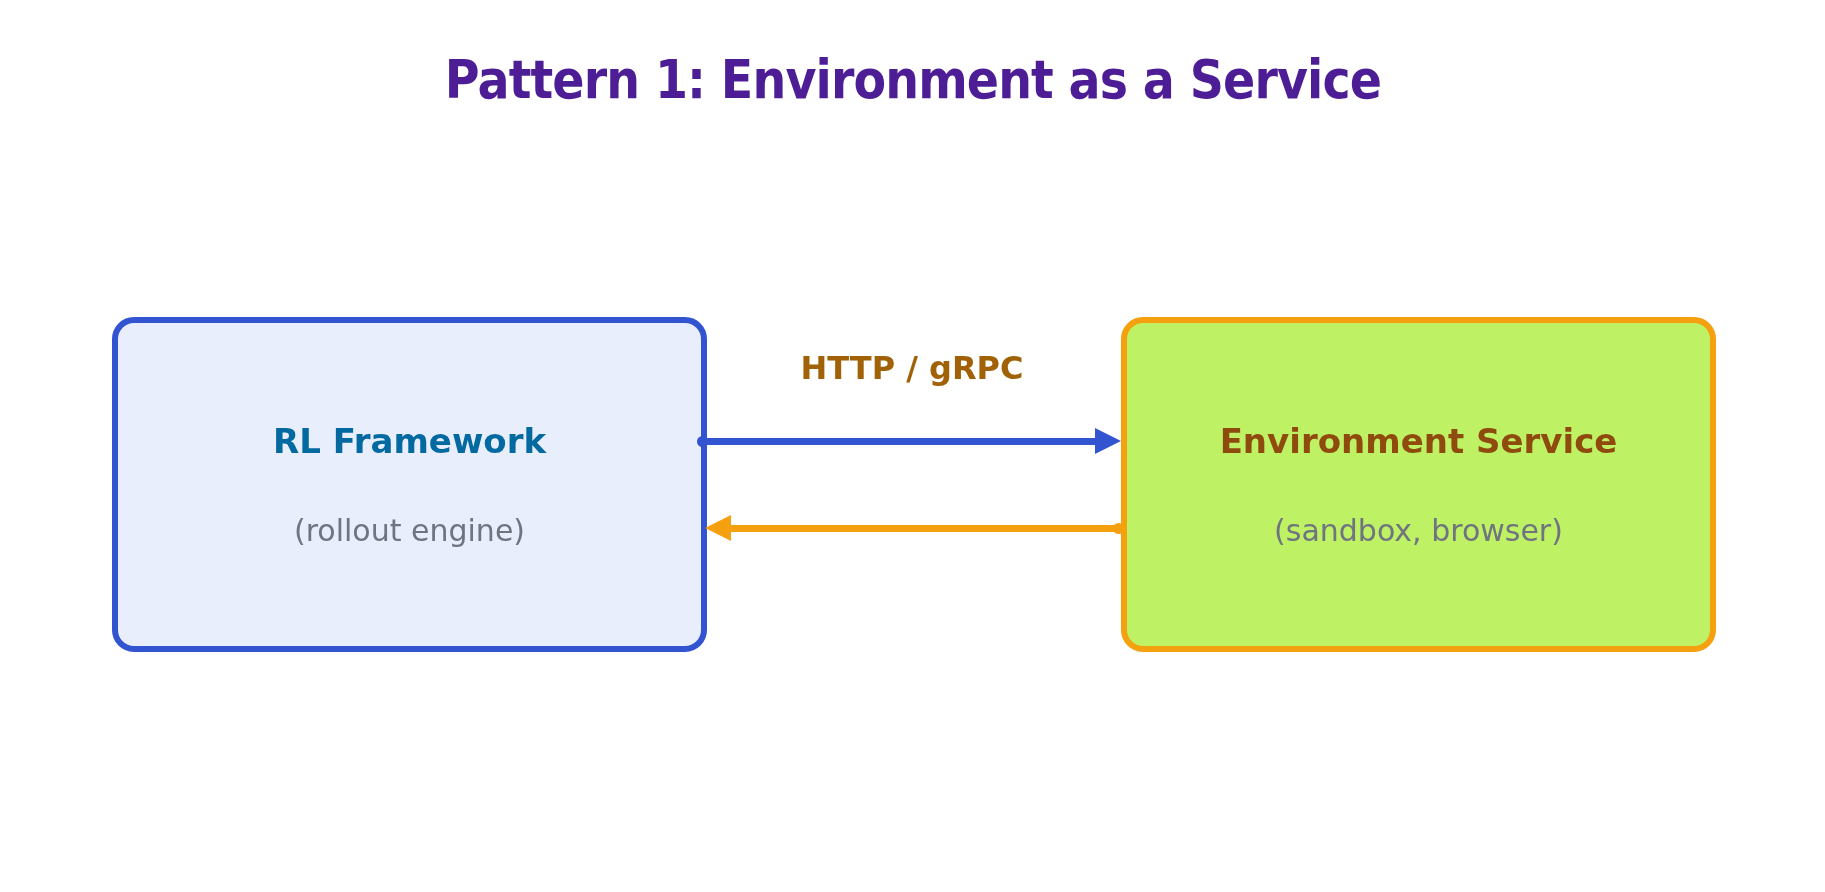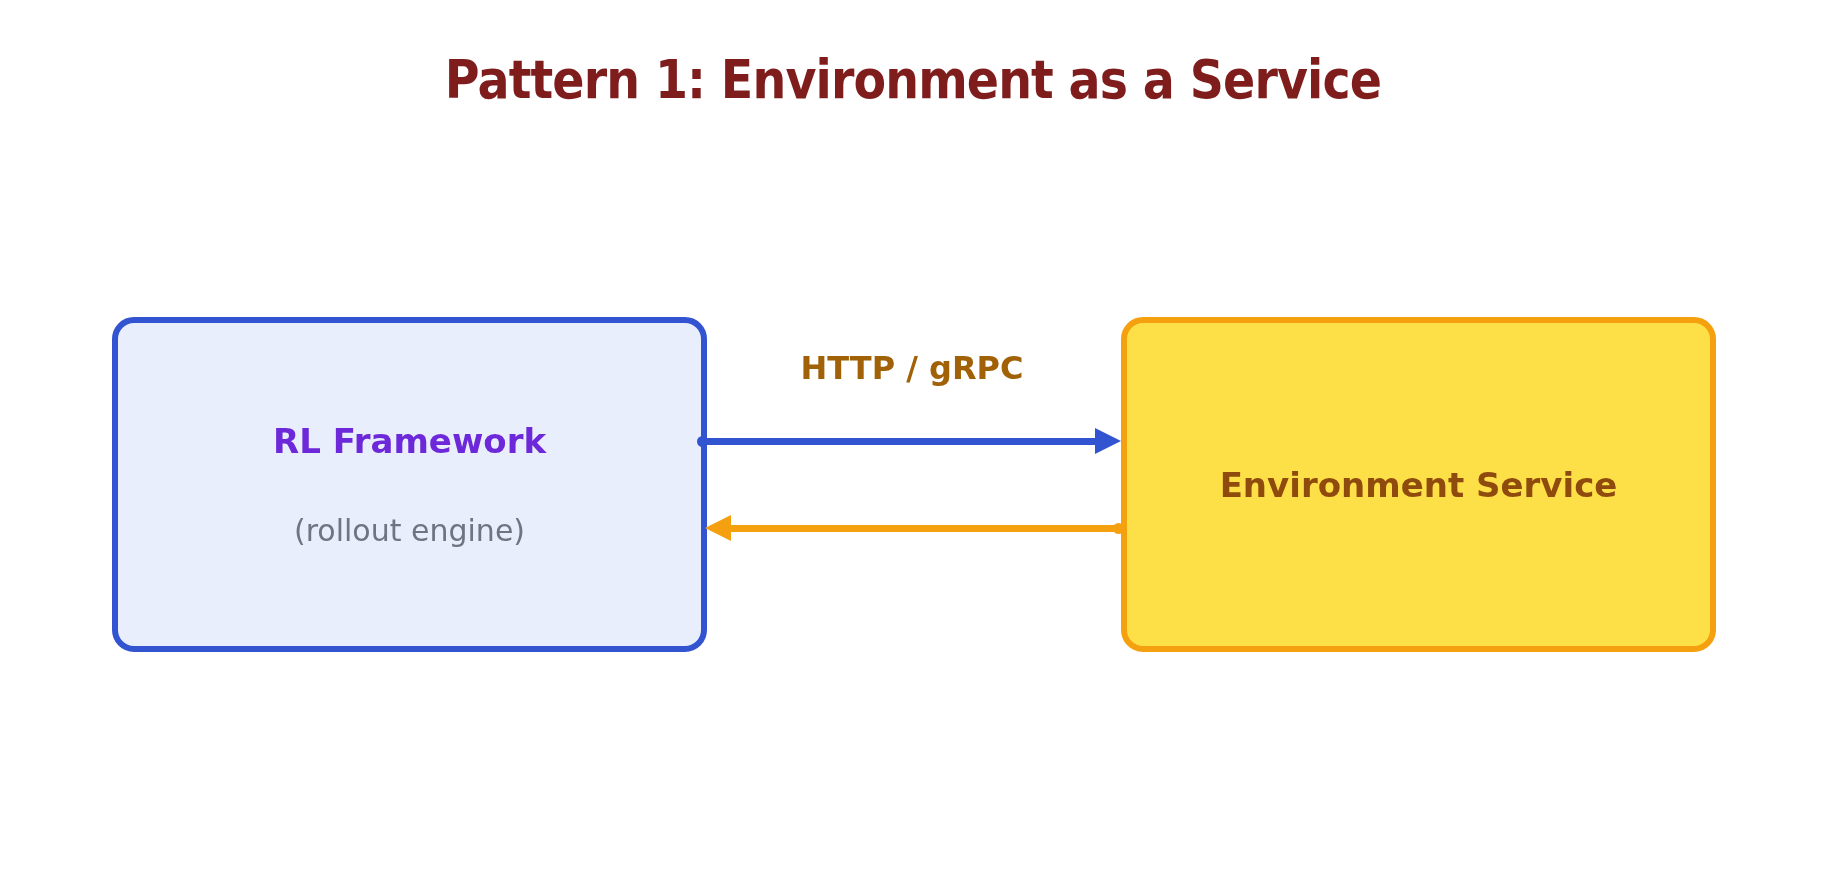--- a/index.html
+++ b/index.html
@@ -18,21 +18,21 @@
 
   
   .diagram-title {
     position: absolute;
     left: 0;
     top: 48px;
     width: 1825px;
     text-align: center;
     font-size: 54px;
     font-weight: bold;
-    color: #7f1d1d;
+    color: #4c1d95;
     letter-spacing: -1px;
   }
   .diagram-title .squeeze {
     display: inline-block;
     transform: scaleX(0.88);
     transform-origin: 50% 50%;
   }
 
   
   .node {
@@ -49,29 +49,29 @@
     justify-content: center;
     gap: 58px;
   }
   .node-left {
     left: 112px;
     background: #E8EEFB;
     border-color: #3354D1;
   }
   .node-right {
     left: 1121px;
-    background: #fde047;
+    background: #bef264;
     border-color: #F5A00F;
   }
   .node-title {
     font-size: 34px;
     font-weight: bold;
     line-height: 1;
   }
-  .node-left .node-title { color: #6d28d9; text-align: center; }
+  .node-left .node-title { color: #0369a1; text-align: center; }
   .node-right .node-title { color: #8F4A0E; }
   .node-subtitle {
     font-size: 30px;
     color: #6F7480;
     line-height: 1;
   }
 
   
   .edge-line {
     position: absolute;
@@ -156,20 +156,21 @@
     <span class="squeeze">Pattern 1: Environment as a Service</span>
   </div>
 
   <div class="node node-left">
     <div class="node-title">RL Framework</div>
     <div class="node-subtitle">(rollout engine)</div>
   </div>
 
   <div class="node node-right">
     <div class="node-title">Environment Service</div>
+    <div class="node-subtitle">(sandbox, browser)</div>
   </div>
 
   <div class="edge-dot edge-request-dot"></div>
   <div class="edge-line edge-request-line"></div>
   <div class="edge-head edge-request-head"></div>
   <div class="edge-label edge-label-request">HTTP / gRPC</div>
 
   <div class="edge-dot edge-response-dot"></div>
   <div class="edge-line edge-response-line"></div>
   <div class="edge-head edge-response-head"></div>

